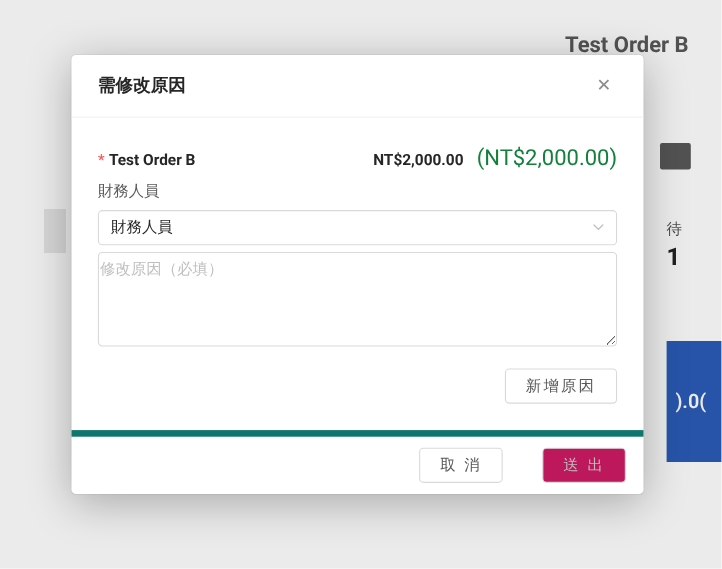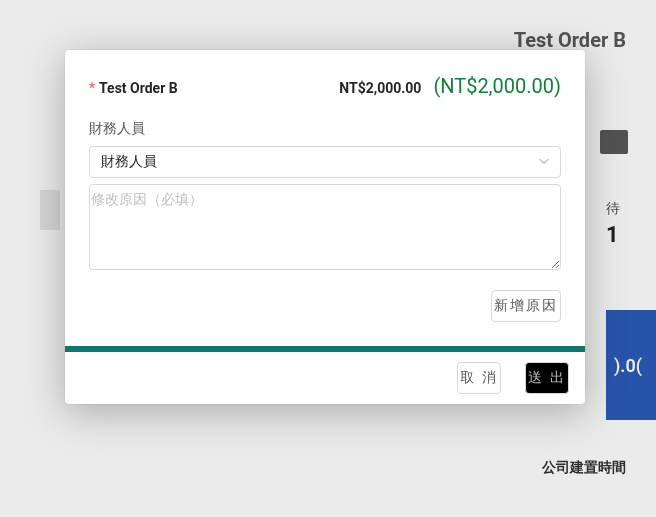--- a/index.html
+++ b/index.html
@@ -121,21 +121,21 @@
       background: none;
       border: none;
     }
     .modal-body {
       padding: 24px;
     }
     .order-row {
       display: flex;
       align-items: baseline;
       justify-content: space-between;
-      margin-bottom: 22px;
+      margin-bottom: 10px;
     }
     .order-name {
       font-size: 14px;
       font-weight: 700;
       color: #262626;
     }
     .required-mark {
       color: #ff4d4f;
       margin-right: 4px;
       font-weight: 400;
@@ -198,35 +198,36 @@
     .textarea-input::placeholder {
       color: #bfbfbf;
     }
     .add-reason-row {
       display: flex;
       justify-content: flex-end;
       margin-top: 16px;
     }
     .btn {
       height: 32px;
-      padding: 0 2px;
+      padding: 0 18px;
       border: 1px solid #d9d9d9;
       border-radius: 4px;
       background: #fff;
       font-size: 14px;
       color: #595959;
       cursor: pointer;
       display: inline-flex;
       align-items: center;
       justify-content: center;
       letter-spacing: 2px;
+      margin-left: 12px;
     }
     .btn-disabled {
       color: #bfbfbf;
-      background: #000000;
+      background: #be185d;
       border-color: #d9d9d9;
       cursor: not-allowed;
     }
     .modal-footer {
       padding: 10px 16px;
       border-top: 6px solid #0f766e;
       display: flex;
       justify-content: flex-end;
       gap: 24px;
     }
@@ -247,26 +248,31 @@
   <div class="bg-header">Test Order B</div>
   <div class="bg-cart-icon"></div>
   <div class="bg-gray-block"></div>
   <div class="bg-side">
     <div class="bg-side-label">待</div>
     <div class="bg-side-value">1</div>
   </div>
   <div class="bg-blue">
     <span>).0(</span>
   </div>
-  <div class="bg-footer">公司建置時間</div>
 </div>
 
 <div class="overlay"></div>
 
 <div class="modal">
+  <div class="modal-header">
+    <div class="modal-title">需修改原因</div>
+    <button class="close-btn">
+      <span>✕</span>
+    </button>
+  </div>
 
   <div class="modal-body">
     <div class="order-row">
       <div class="order-name">
         <span class="required-mark">*</span><span>Test Order B</span>
       </div>
       <div class="order-amounts">
         <span class="amount-main">NT$2,000.00</span>
         <span class="amount-sub">(NT$2,000.00)</span>
       </div>

